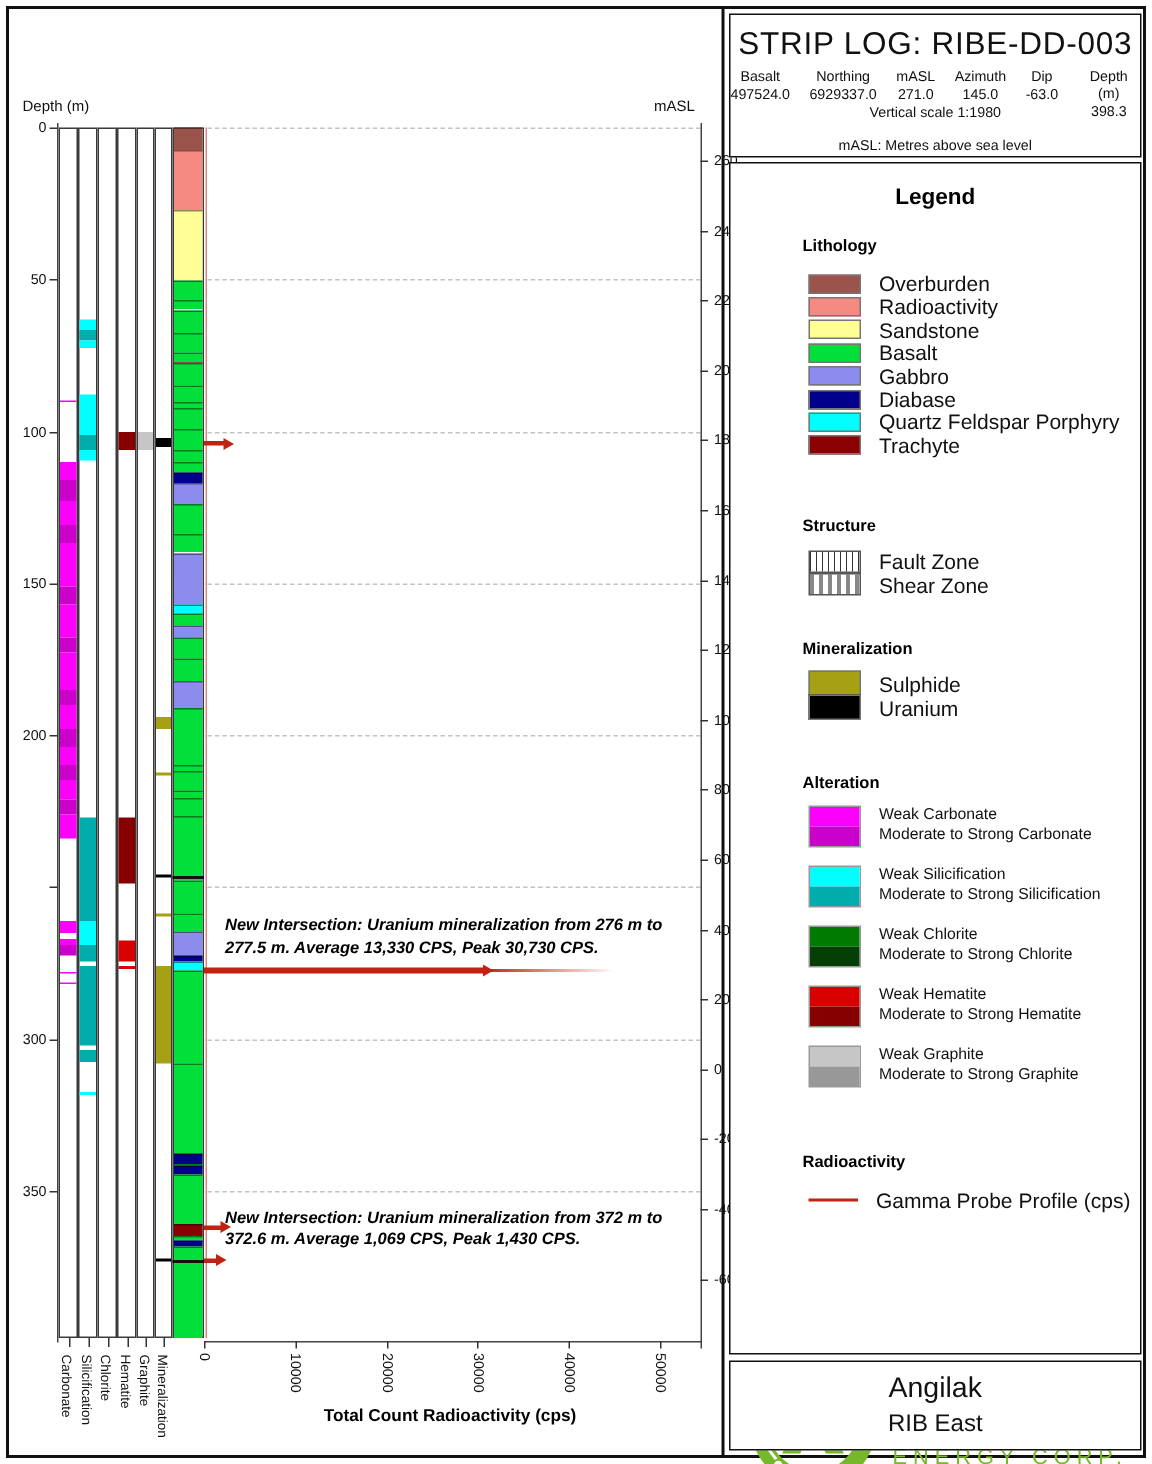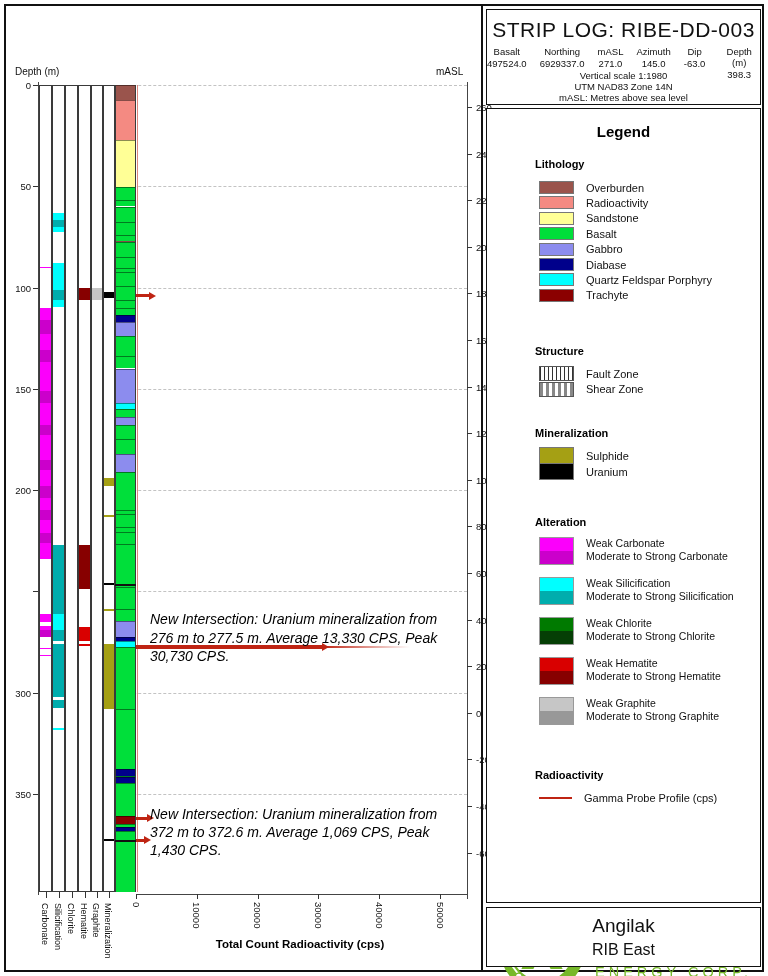--- a/index.html
+++ b/index.html
@@ -10,35 +10,35 @@
   .vline{position:absolute;background:#444;width:1px;}
   .grid{position:absolute;border-top:1px dashed #c3c3c3;height:0;}
   .ticklbl{position:absolute;font-size:9.5px;color:#111;}
   .vtext{writing-mode:vertical-rl;text-orientation:mixed;}
   .colframe{position:absolute;border:1px solid #3a3a3a;background:#fff;box-sizing:border-box;}
   .interval{position:absolute;box-sizing:border-box;}
   .litho-int{border-top:1px solid rgba(0,0,0,.45);}
   .tex-dots{background-image:radial-gradient(circle,rgba(0,0,0,.85) 0.6px,transparent 0.8px);background-size:3.5px 2.6px;}
   .tex-dense{background-image:repeating-linear-gradient(90deg,rgba(0,0,0,.85) 0 1px,transparent 1px 2.4px),radial-gradient(circle,rgba(0,0,0,.9) 0.6px,transparent 0.8px);background-size:auto,3px 2.4px;}
   .tex-diag{background-image:repeating-linear-gradient(45deg,rgba(0,0,0,.5) 0 1px,transparent 1px 3.6px);}
-  .annotation{position:absolute;font-size:14px;font-weight:normal;font-style:italic;color:#000;line-height:1.3;width:305px;}
+  .annotation{position:absolute;font-size:11px;font-weight:bold;font-style:italic;color:#000;line-height:1.3;width:305px;}
   .axis-title{position:absolute;font-size:11.5px;font-weight:bold;color:#000;text-align:center;}
   .axlabel{position:absolute;font-size:10px;color:#111;}
   
   .panelbox{position:absolute;border:1.5px solid #111;background:#fff;box-sizing:border-box;}
   .hdr-title{position:absolute;width:100%;text-align:center;top:8px;font-size:21px;color:#111;letter-spacing:.5px;}
   .hdr-fields{position:absolute;top:36px;width:100%;display:flex;justify-content:center;gap:13px;}
   .hdr-field{text-align:center;font-size:9.5px;color:#111;}
   .hdr-field .v{margin-top:1px;}
   .hdr-note{position:absolute;width:100%;text-align:center;font-size:9.5px;color:#111;}
   .leg-title{position:absolute;width:100%;text-align:center;font-size:15px;font-weight:bold;color:#000;}
   .leg-head{position:absolute;left:48px;font-size:11px;font-weight:bold;color:#000;}
   .leg-row{position:absolute;left:52px;display:flex;align-items:center;gap:12px;}
   .leg-sw{width:33px;height:11px;border:.5px solid #777;}
-  .leg-lb{font-size:11px;color:#111;white-space:nowrap;}
+  .leg-lb{font-size:14px;color:#111;white-space:nowrap;}
   .sw-fault{width:33px;height:13px;border:1px solid #555;background-image:repeating-linear-gradient(90deg,#333 0 1px,transparent 1px 4px);}
   .sw-shear{width:33px;height:13px;border:1px solid #555;background-image:repeating-linear-gradient(90deg,#888 0 3px,transparent 3px 6px),repeating-linear-gradient(0deg,#fff 0 1px,transparent 1px 3px);}
   .alt-group{position:absolute;left:52px;display:flex;gap:12px;}
   .alt-sw{width:33px;}
   .alt-sw div{width:33px;height:13px;}
   .alt-lbs div{font-size:10.5px;color:#111;height:13px;line-height:13px;white-space:nowrap;}
   .logo-wrap{position:absolute;left:12px;top:798px;display:flex;align-items:center;}
   .logo-text .name{font-size:40px;letter-spacing:7px;color:#262626;font-weight:500;line-height:1;}
   .logo-text .sub{font-size:14.5px;letter-spacing:4px;font-weight:500;margin-top:3px;}
   .foot-line{position:absolute;width:100%;text-align:center;color:#111;}
@@ -282,21 +282,20 @@
         <div class="hdr-field">
           <div class="l">Dip</div>
           <div class="v">-63.0</div>
         </div>
         <div class="hdr-field">
           <div class="l">Depth (m)</div>
           <div class="v">398.3</div>
         </div>
       </div>
     <div class="hdr-note" style="top:60px;">Vertical scale 1:1980</div>
-    <div class="hdr-note" style="top:71px;">UTM NAD83 Zone 14N</div>
     <div class="hdr-note" style="top:82px;">mASL: Metres above sea level</div>
   </div>
 
   <div class="panelbox" style="left:486px;top:108px;width:275px;height:795px;">
     <div class="leg-title" style="top:14px;">Legend</div>
 
     <div class="leg-head" style="top:49px;">Lithology</div>
     <div id="litho-legend">
         <div class="leg-row" style="top:72px;">
           <div class="leg-sw" style="background:#9a544c;"></div>

